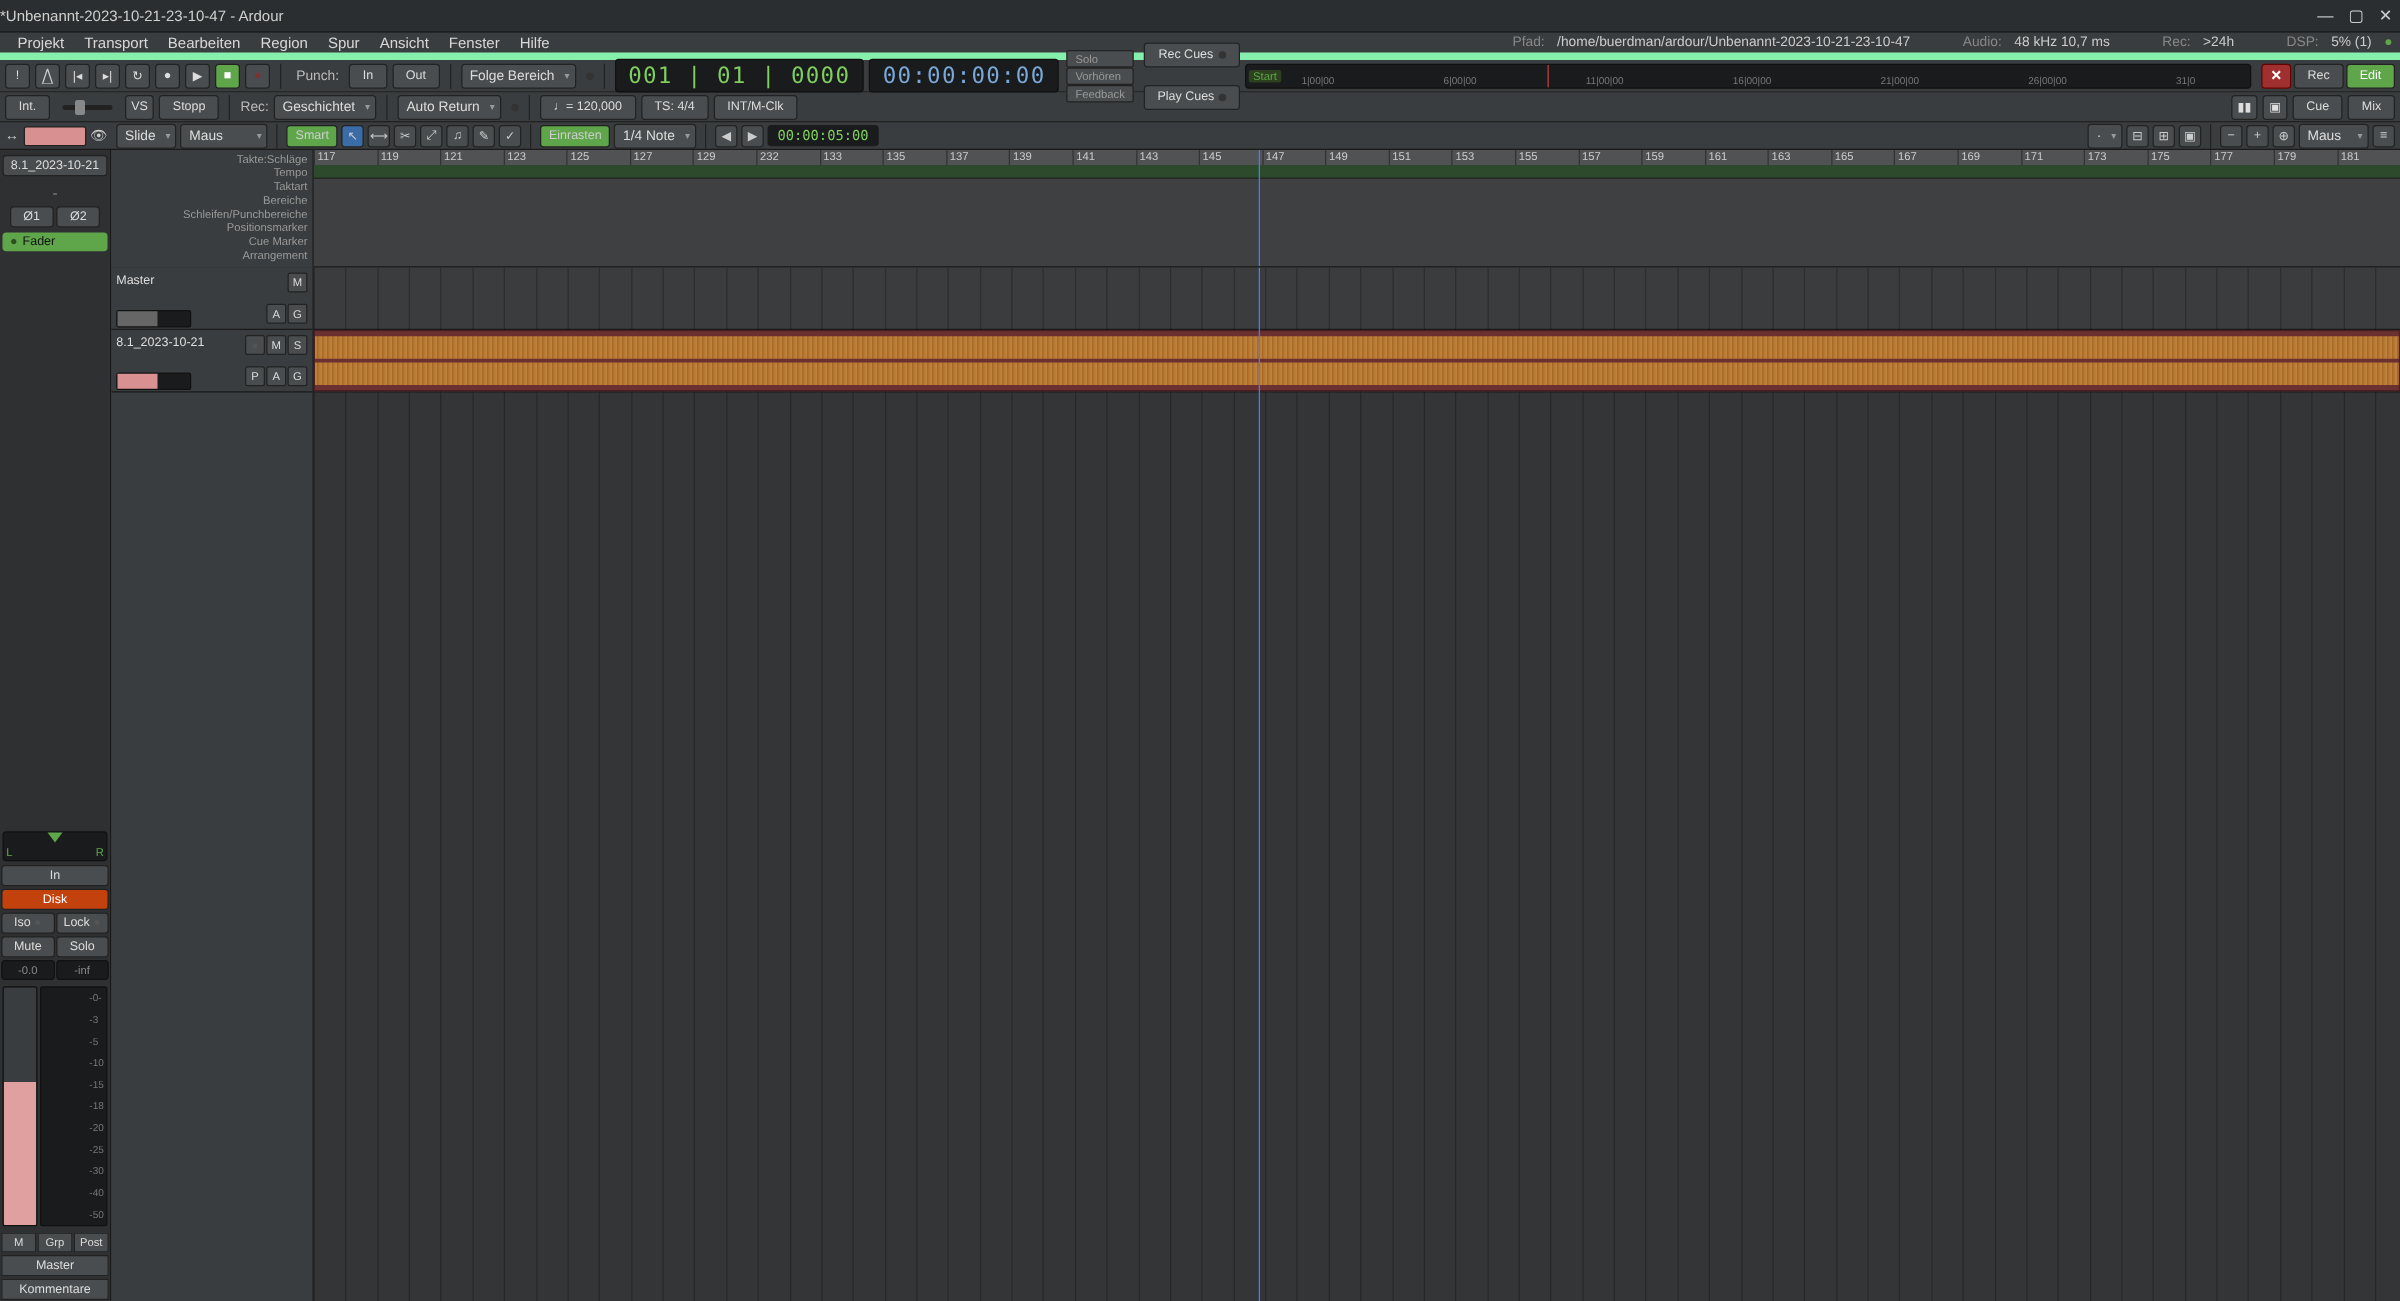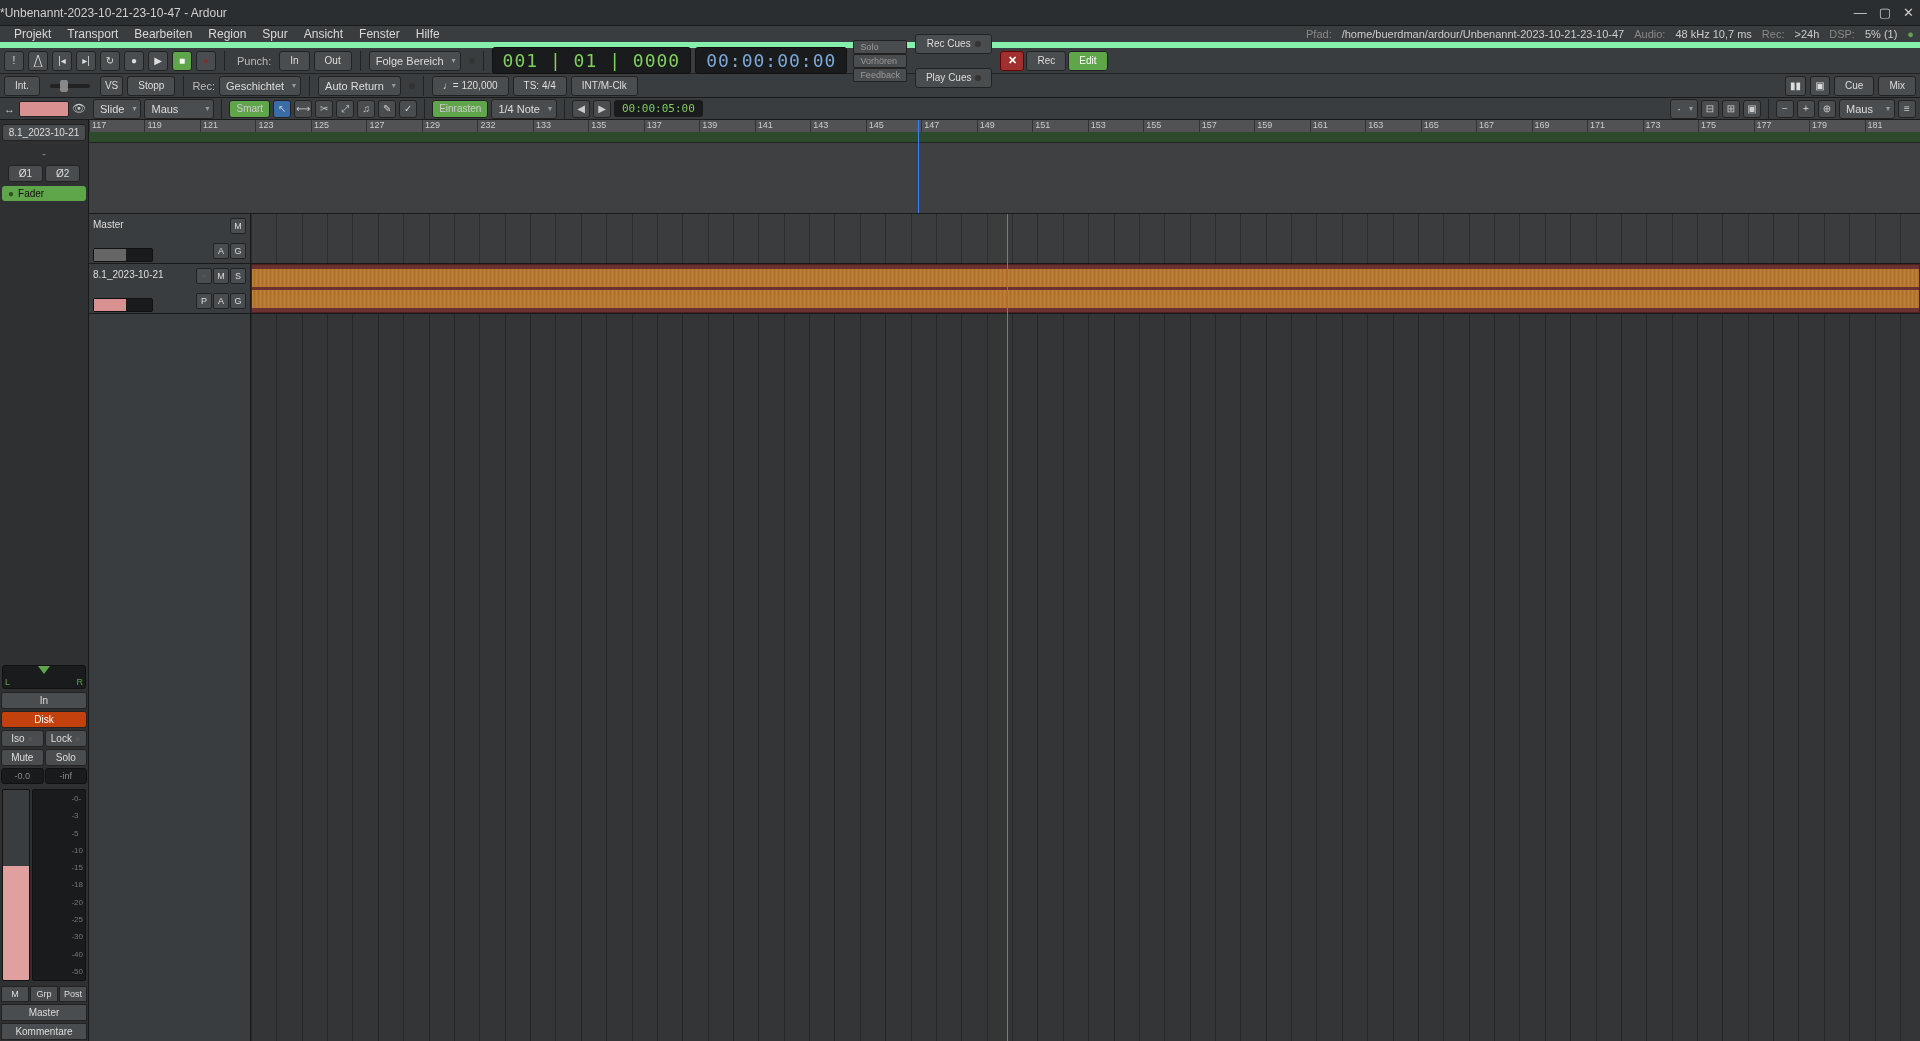--- a/index.html
+++ b/index.html
@@ -4,21 +4,21 @@
 <style>
 * { margin:0; padding:0; box-sizing:border-box; font-family:sans-serif; user-select:none; }
 body { background:#3a3d3f; color:#ccc; font-size:11px; width:1920px; height:1041px; overflow:hidden; position:relative; }
 .titlebar { height:26px; background:#2b2e30; display:flex; align-items:center; justify-content:flex-start; position:relative; border-bottom:1px solid #1a1a1a; }
 .titlebar .title { color:#d0d0d0; font-size:12px; }
 .titlebar .winbtns { position:absolute; right:6px; display:flex; gap:12px; }
 .titlebar .winbtns span { color:#ccc; font-size:13px; cursor:pointer; }
 .menubar { height:22px; background:#3a3d3f; display:flex; align-items:center; padding:0 6px; border-bottom:6px solid #86efac; }
 .menubar .mi { padding:2px 8px; color:#d8d8d8; font-size:12px; cursor:pointer; }
 .menubar .right { margin-left:auto; display:flex; align-items:center; gap:10px; font-size:11px; color:#aaa; }
-.menubar .right .lbl { color:#888; }
+.menubar .right .lbl { color:#888;margin-left:32px; }
 .menubar .right .val { color:#ccc; }
 .toolbar1 { height:26px; background:#3a3d3f; display:flex; align-items:center; padding:2px 4px; gap:4px; border-bottom:1px solid #222; }
 .tbtn { background:#4a4d4f; border:1px solid #222; border-radius:3px; height:20px; min-width:20px; display:flex; align-items:center; justify-content:center; color:#ddd; cursor:pointer; font-size:10px; padding:0 4px; }
 .tbtn.wide { padding:0 10px; }
 .tbtn.active { background:#5fa64a; color:#fff; }
 .sep { width:1px; background:#222; height:20px; margin:0 4px; }
 .clock { background:#1a1b1c; border:1px solid #111; border-radius:3px; color:#7fcf5f; font-family:monospace; font-size:18px; padding:2px 10px; letter-spacing:1px; }
 .clock2 { color:#7aa8d8; }
 .minilabels { display:flex; flex-direction:column; gap:0px; margin-left:2px; }
 .minilabels span { font-size:9px; color:#999; background:#4a4d4f; border:1px solid #222; border-radius:2px; padding:1px 6px; cursor:pointer; }
@@ -170,20 +170,33 @@
   </div>
   <div style="display:flex;flex-direction:column;gap:14px;margin-left:4px">
     <span class="tbtn wide">
         <span>Rec Cues</span>
         <span class="dot"></span>
       </span>
     <span class="tbtn wide">
         <span>Play Cues</span>
         <span class="dot"></span>
       </span>
+  </div>
+  <div class="minitimeline">
+    <span class="startlbl">Start</span>
+    <div class="pos"></div>
+    <div class="ticks" id="tlticks">
+        <span>1|00|00</span>
+        <span>6|00|00</span>
+        <span>11|00|00</span>
+        <span>16|00|00</span>
+        <span>21|00|00</span>
+        <span>26|00|00</span>
+        <span>31|0</span>
+      </div>
   </div>
   <div style="display:flex;flex-direction:column;gap:1px;margin-left:4px">
     <div style="display:flex;gap:2px">
       <span class="xbtn">✕</span>
       <span class="tbtn wide">Rec</span>
       <span class="tbtn wide active">Edit</span>
     </div>
   </div>
 </div>
 
@@ -308,20 +321,30 @@
       <span class="b">M</span>
       <span class="b">Grp</span>
       <span class="b">Post</span>
     </div>
     <div class="outlbl">Master</div>
     <div class="outlbl">Kommentare</div>
   </div>
 
   <div class="editor">
     <div class="rulerlabels">
+      <div class="labs" id="rulerlabs">
+          <div>Takte:Schläge</div>
+          <div>Tempo</div>
+          <div>Taktart</div>
+          <div>Bereiche</div>
+          <div>Schleifen/Punchbereiche</div>
+          <div>Positionsmarker</div>
+          <div>Cue Marker</div>
+          <div>Arrangement</div>
+        </div>
       <div class="ruler">
         <div class="rulernums" id="rulernums">
             <span>117</span>
             <span>119</span>
             <span>121</span>
             <span>123</span>
             <span>125</span>
             <span>127</span>
             <span>129</span>
             <span>232</span>

